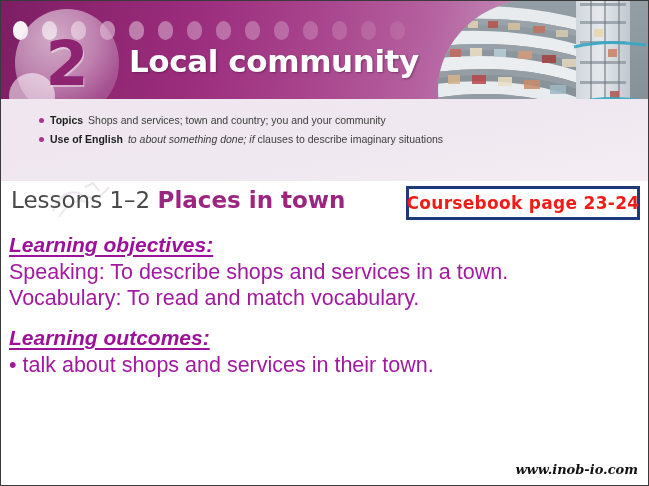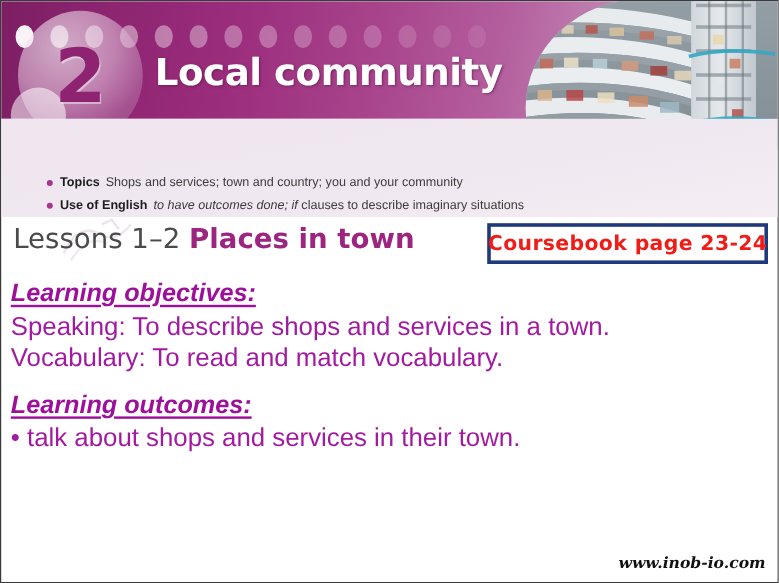--- a/index.html
+++ b/index.html
@@ -129,21 +129,20 @@
     position: absolute;
     left: 0; top: 98px;
     width: 649px;
     height: 82px;
     background: linear-gradient(170deg, #efe6ef 0%, #f0e8f0 60%, #f4eef4 100%);
   }
   #topic-list {
     position: absolute;
     left: 38px; top: 15px;
     width: 410px;
-    margin-top: 32px;
   }
   .topic-row {
     display: flex;
     align-items: flex-start;
     margin-bottom: 6px;
     font-size: 10.5px;
     line-height: 13px;
     color: #3c3c3c;
   }
   .topic-bullet {
@@ -447,21 +446,21 @@
 
         <div class="topic-row">
           <span class="topic-bullet"></span>
           <span class="topic-label">Topics</span>
           <span class="topic-text">Shops and services; town and country; you and your community</span>
         </div>
 
         <div class="topic-row">
           <span class="topic-bullet"></span>
           <span>
-            <span class="topic-label">Use of English</span><span class="topic-em">to have outcomes done; if</span>&nbsp;<span class="topic-text">clauses to describe imaginary situations</span>
+            <span class="topic-label">Use of English</span><span class="topic-em">to about something done; if</span>&nbsp;<span class="topic-text">clauses to describe imaginary situations</span>
           </span>
         </div>
 
       </div>
     </div>
   </div>
 
   <div id="lesson-row">
     <svg id="watermark-swirl" viewBox="0 0 80 40" aria-hidden="true">
       <path d="M8 30 Q 20 4 38 14 Q 52 22 64 6" stroke="#c9b8c9" stroke-width="2" fill="none"></path>

